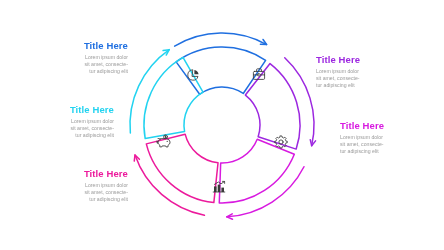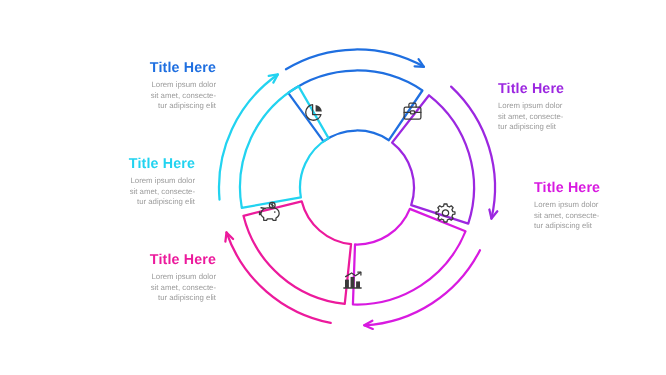--- a/index.html
+++ b/index.html
@@ -9,21 +9,21 @@
   }
   body {
     width: 444px;
     height: 250px;
     position: relative;
     overflow: hidden;
     font-family: "Liberation Sans", sans-serif;
   }
   #stage {
     position: absolute;
-    left: 16px; top: 0;
+    left: 0; top: 0;
     width: 388px;
     height: 250px;
   }
   .diagram-svg {
     position: absolute;
     left: 0; top: 0;
     width: 444px;
     height: 250px;
   }
   .label-block {

